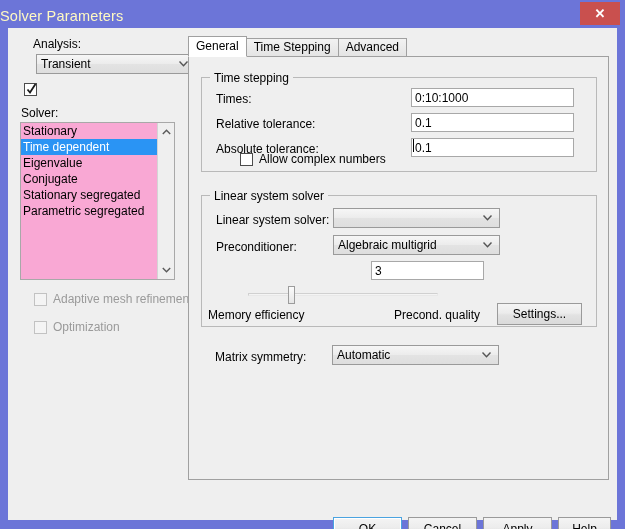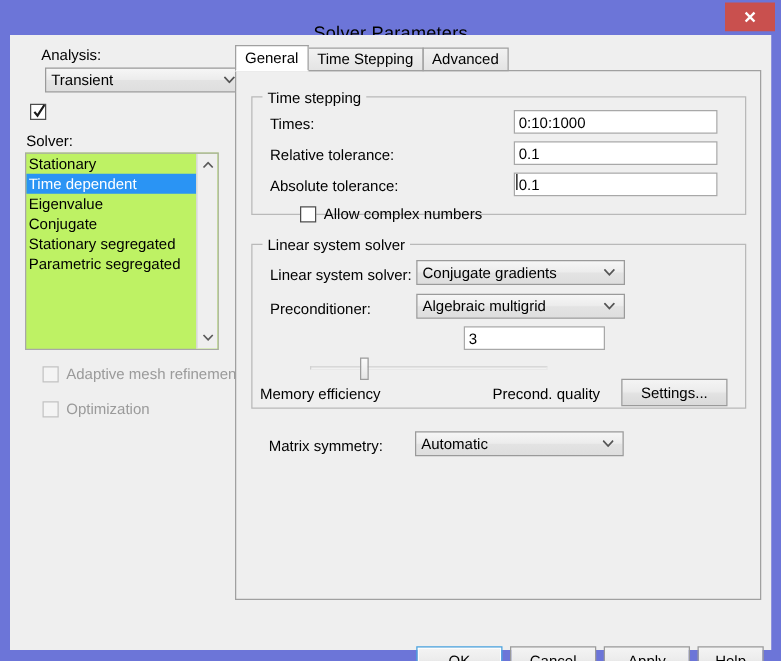--- a/index.html
+++ b/index.html
@@ -24,25 +24,24 @@
     background: #6c75d8;
     box-sizing: border-box;
   }
   .titlebar {
     position: absolute;
     left: 0; top: 0;
     width: 625px; height: 28px;
   }
   .title-text {
     position: absolute;
-    left: 0; top: 19px;
+    left: 0; top: 8px;
     width: 625px;
-    text-align: center;
     font-size: 14.5px;
-    color: #000000;
+    color: #fef9c3;
     letter-spacing: 0.2px;
   }
   .close-button {
     position: absolute;
     right: 5px; top: 2px;
     width: 40px; height: 23px;
     background: #c9504e;
     display: flex;
     align-items: center;
     justify-content: center;
@@ -130,21 +129,21 @@
     margin-left: 6px;
     font-size: 12px;
     white-space: nowrap;
   }
   .cb-row.disabled .cb-text { color: #9a9a9a; }
 
   
   .listbox {
     position: absolute;
     box-sizing: border-box;
-    background: #bef264;
+    background: #f9a8d4;
     border: 1px solid #a8a8a8;
     overflow: hidden;
   }
   .lb-items {
     position: absolute;
     left: 0; top: 0;
     right: 17px;
   }
   .lb-item {
     height: 16px;
@@ -404,32 +403,31 @@
           <div class="lbl" style="left:14px; top:39px;">Relative tolerance:</div>
           <div class="tinput" style="left:209px; top:35px; width:163px; height:19px;">
             <span class="tval">0.1</span>
           </div>
 
           <div class="lbl" style="left:14px; top:64px;">Absolute tolerance:</div>
           <div class="tinput" style="left:209px; top:60px; width:163px; height:19px;">
             <span class="tval">0.1</span><span class="caret"></span>
           </div>
 
-          <div class="cb-row" style="left:16px; top:86px;padding-left:22px;">
+          <div class="cb-row" style="left:16px; top:74px;padding-left:22px;">
             <span class="cb-box"></span>
             <span class="cb-text">Allow complex numbers</span>
           </div>
         </div>
 
         <div class="group" style="left:12px; top:138px; width:396px; height:132px;">
           <span class="group-title">Linear system solver</span>
 
           <div class="lbl" style="left:14px; top:17px;">Linear system solver:</div>
           <div class="combo" style="left:115px; top:12px; width:167px; height:20px;">
-            <span class="ctext">Conjugate gradients</span>
             <span class="carrow">
               <svg width="9" height="6" viewBox="0 0 9 6">
                   <path d="M0.5 0.5 L4.5 4.8 L8.5 0.5" fill="none" stroke="#555" stroke-width="1.4"></path>
                 </svg>
             </span>
           </div>
 
           <div class="lbl" style="left:14px; top:44px;">Preconditioner:</div>
           <div class="combo" style="left:115px; top:39px; width:167px; height:20px;">
             <span class="ctext">Algebraic multigrid</span>

